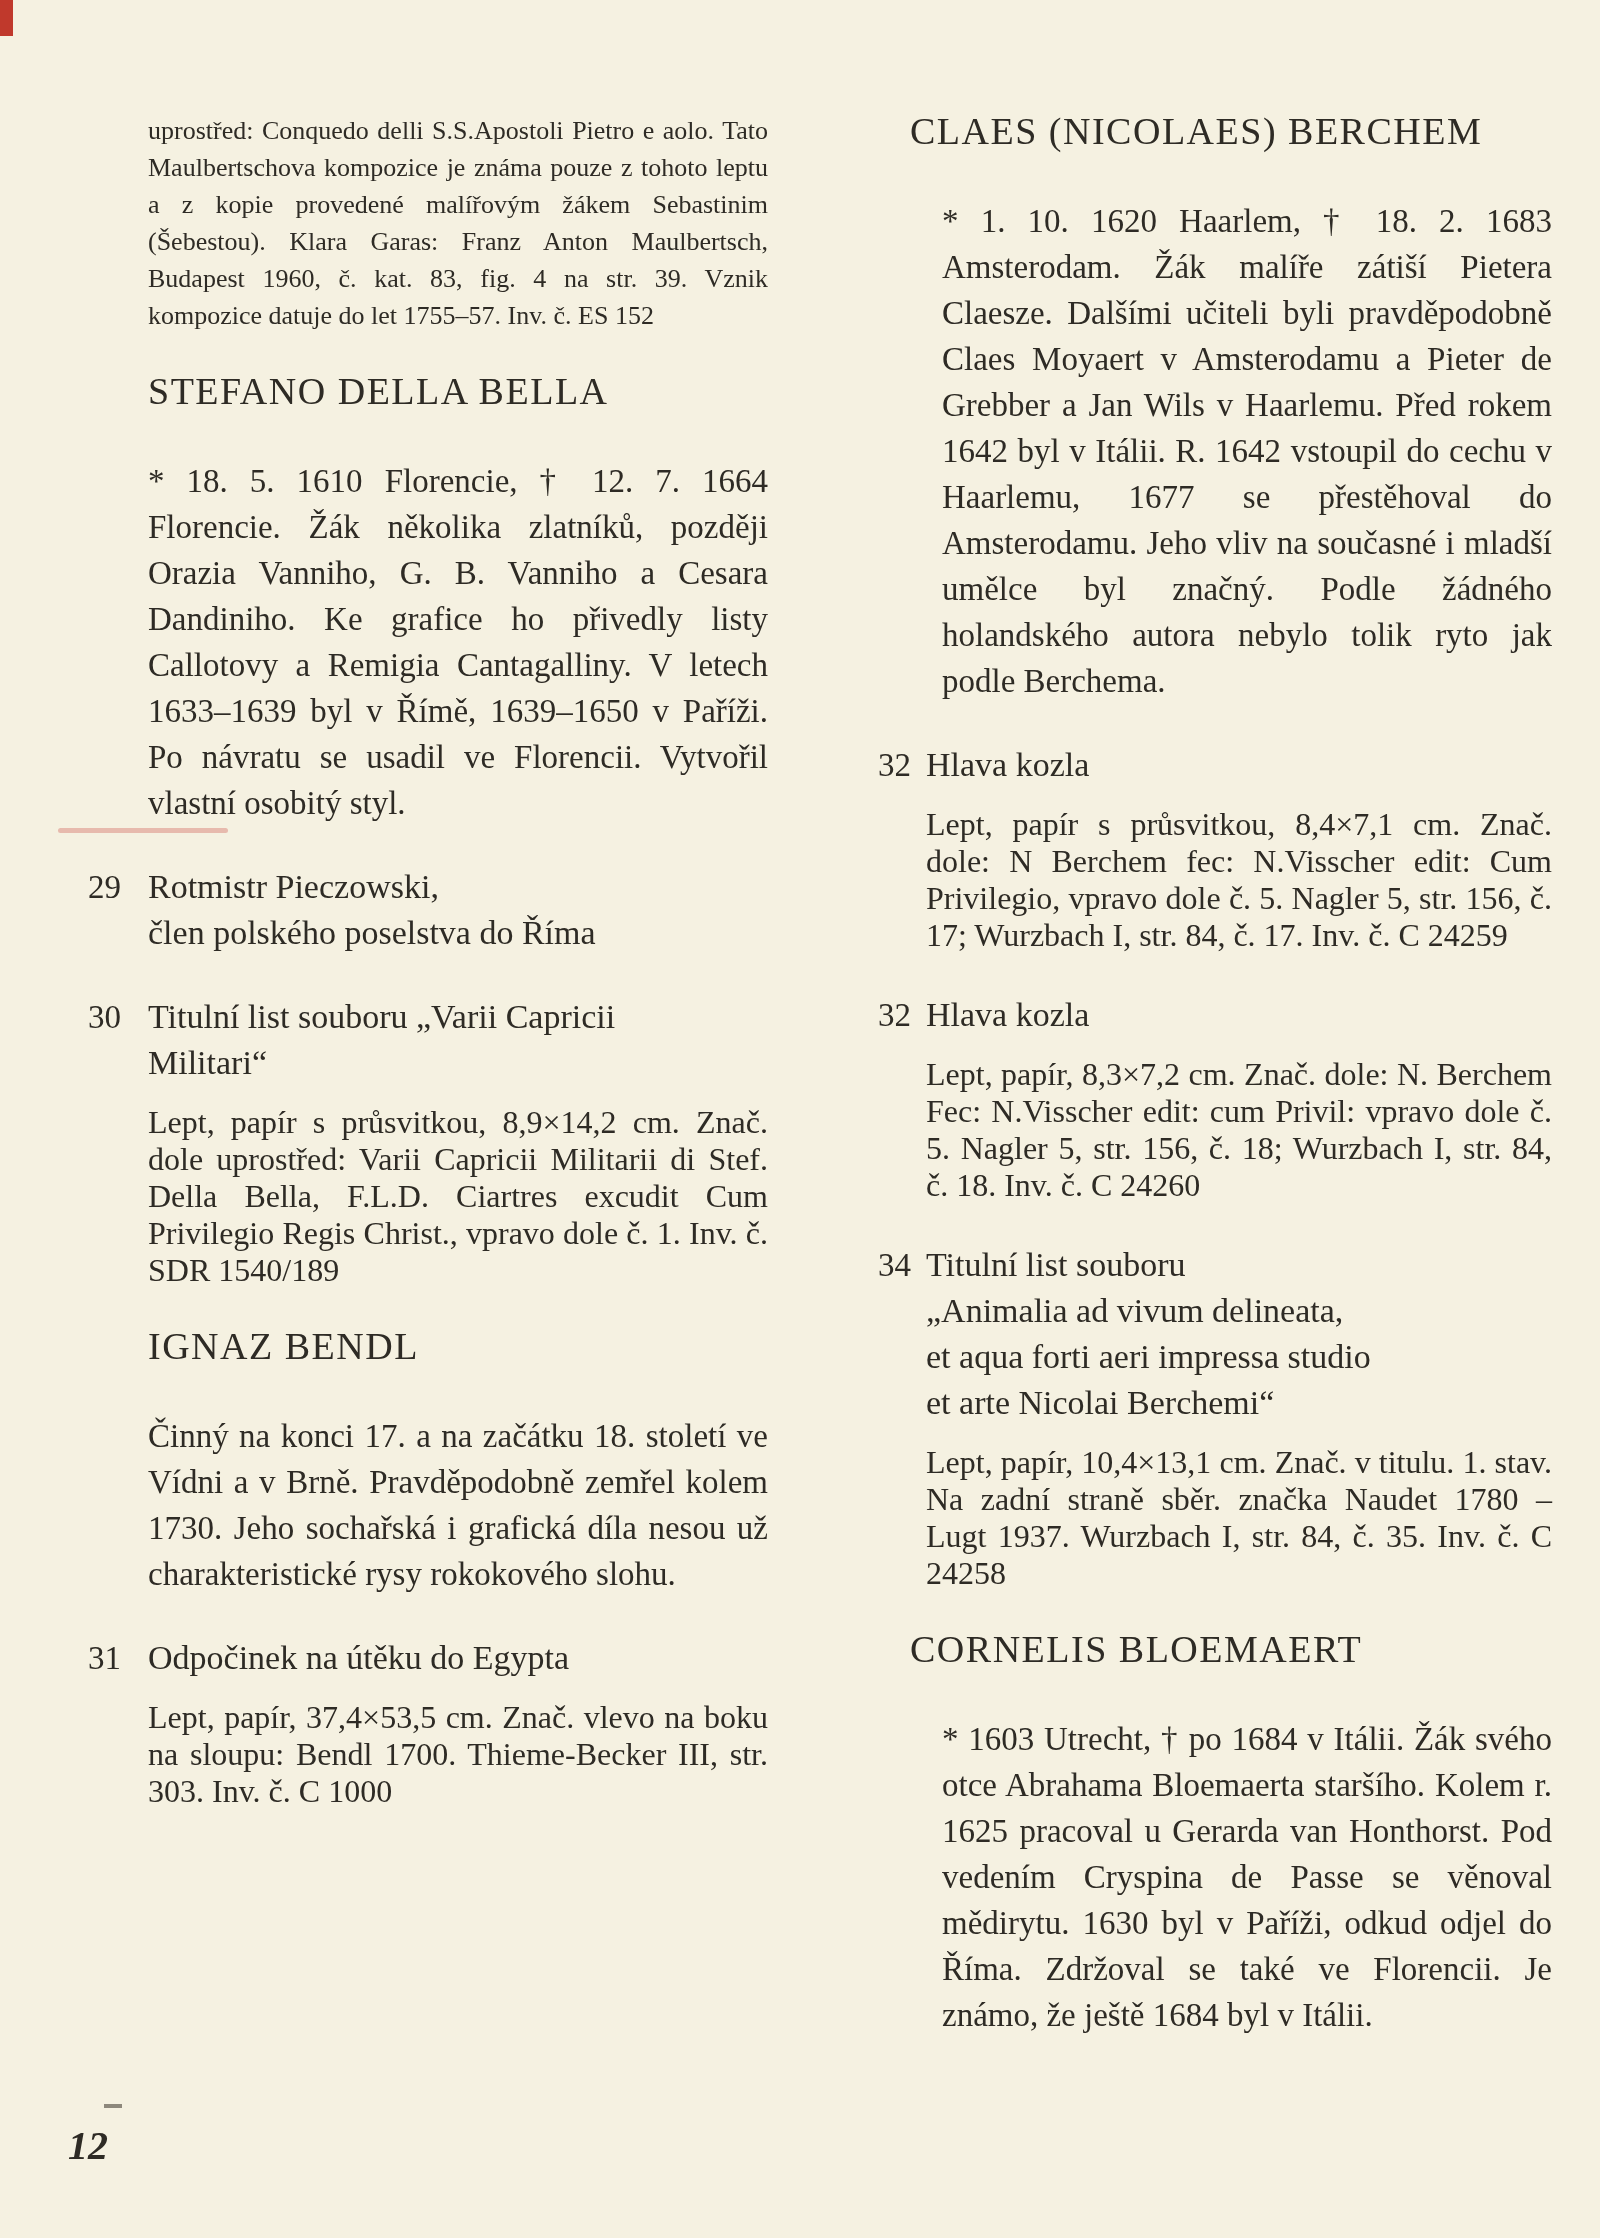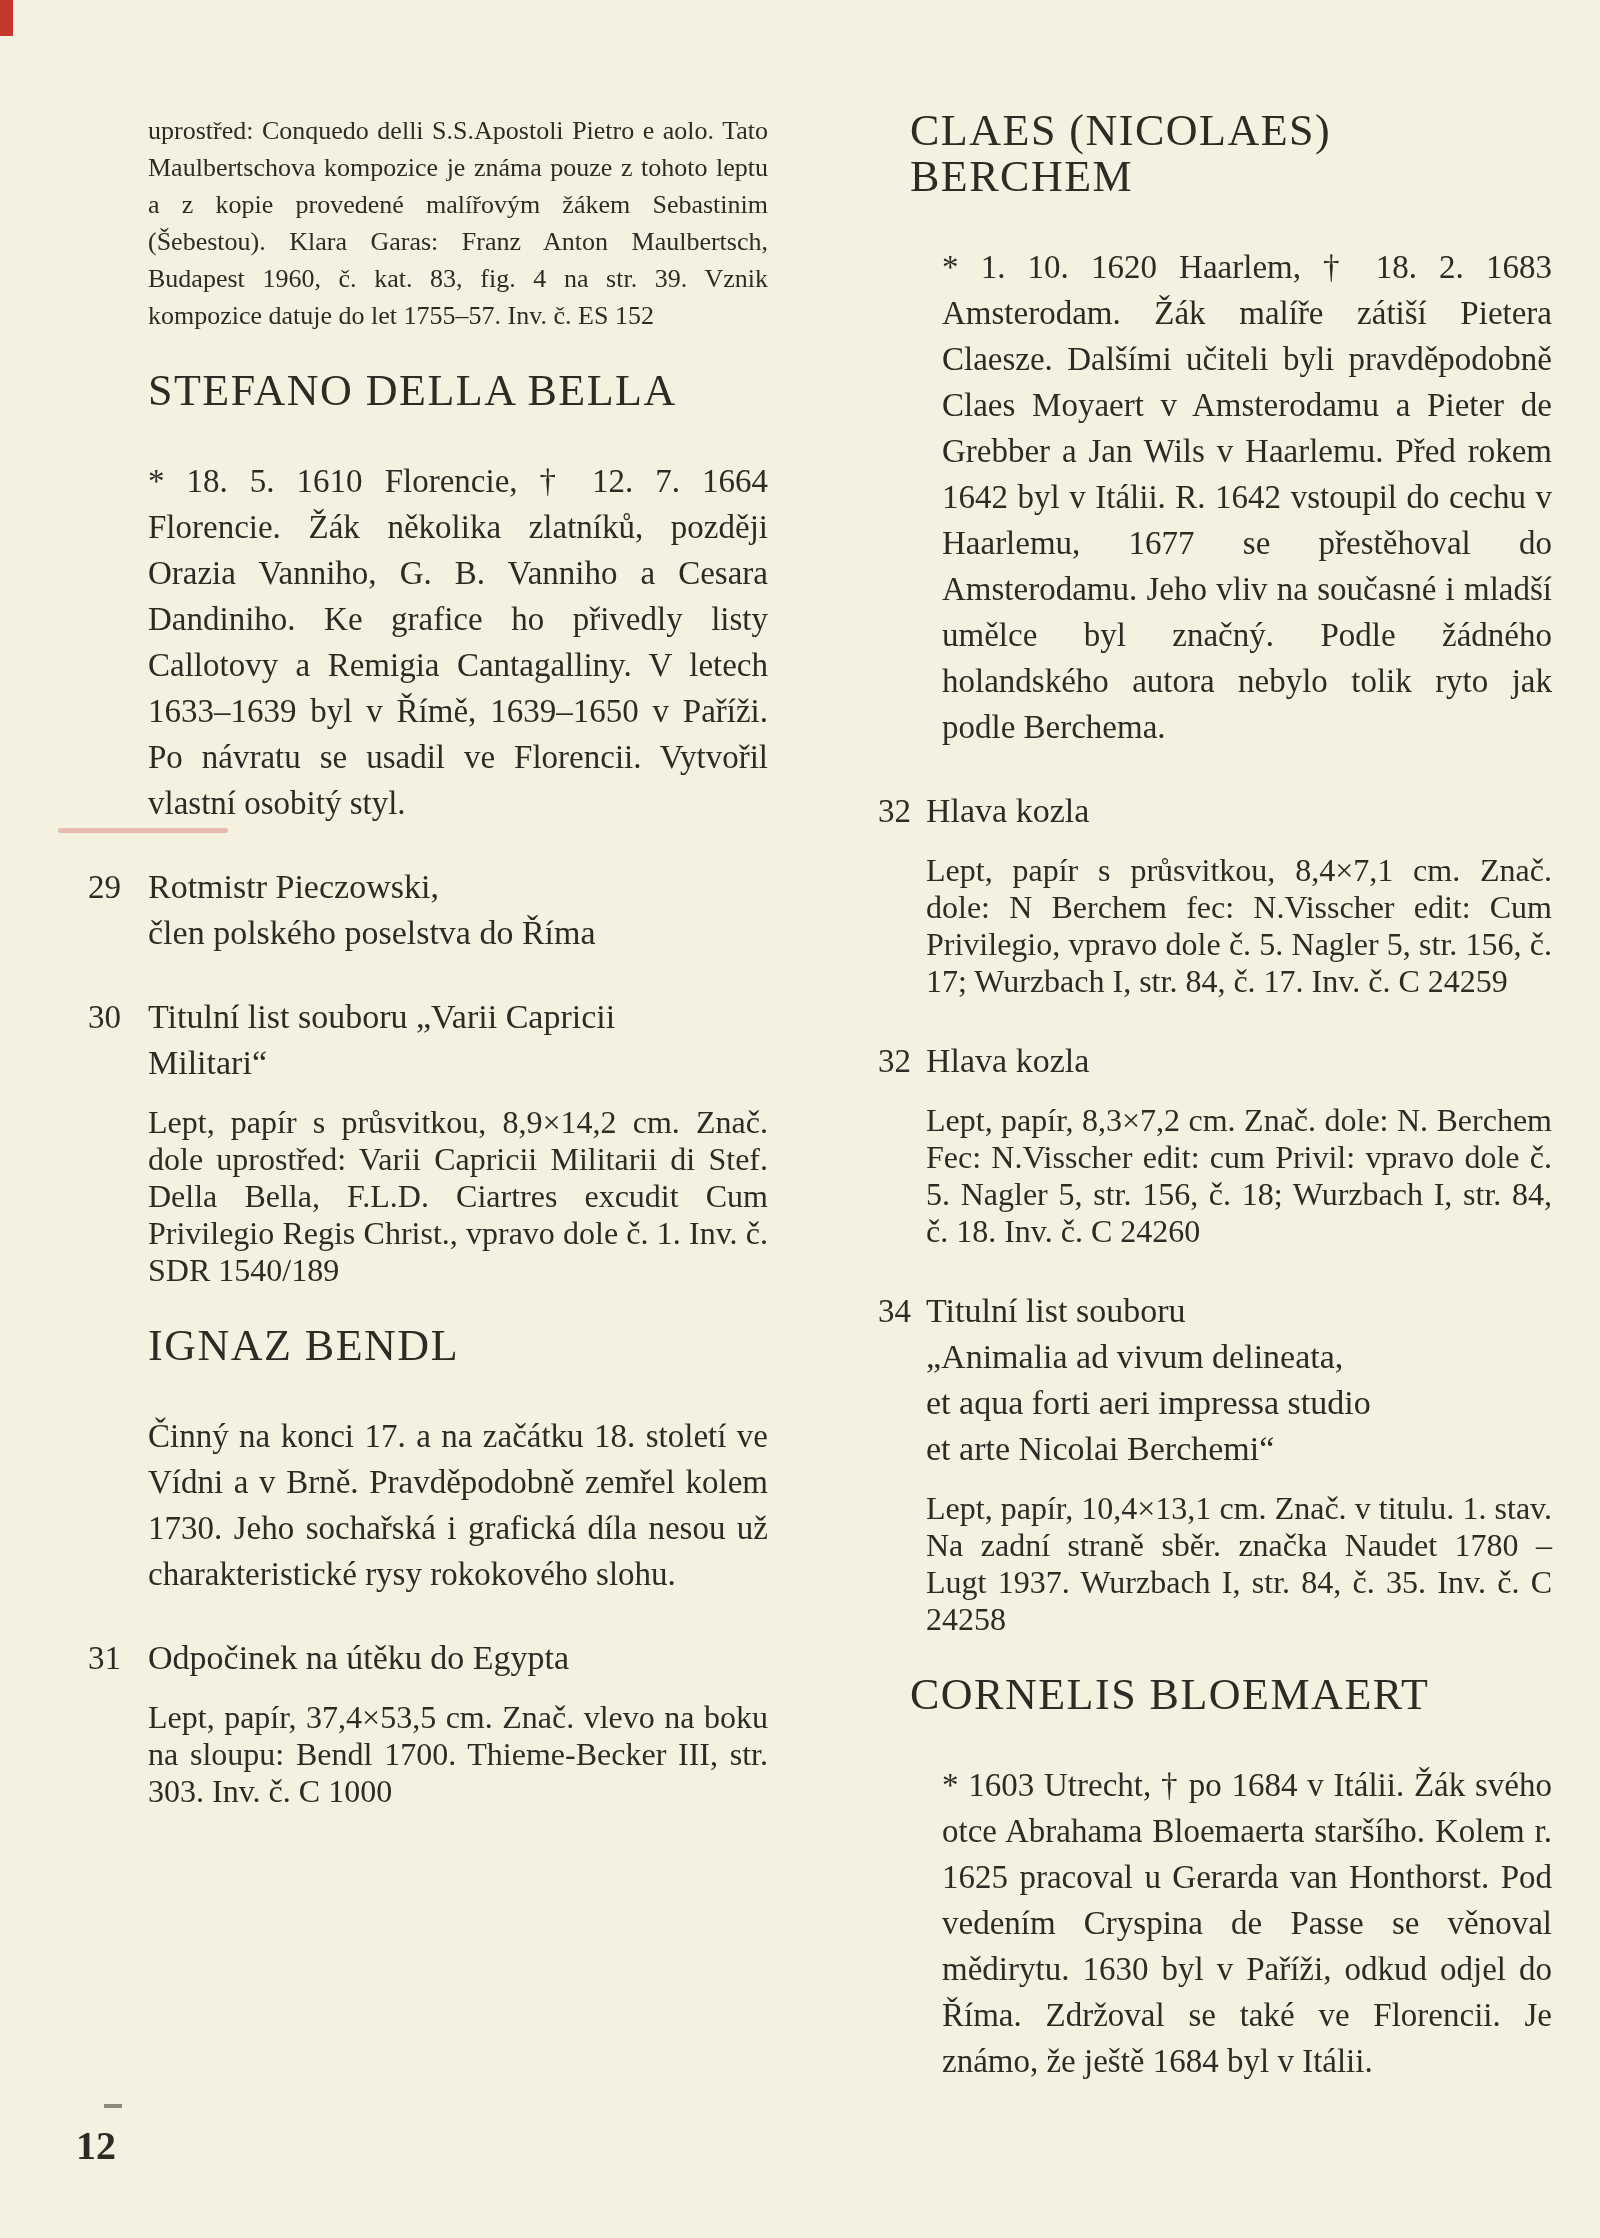--- a/index.html
+++ b/index.html
@@ -33,21 +33,21 @@
   .col { position: absolute; top: 0; }
   .col-left  { left: 88px;  width: 680px; padding-top: 112px; }
   .col-right { left: 878px; width: 674px; padding-top: 108px; }
 
   .indent-l { margin-left: 60px; }
   .indent-r { margin-left: 64px; }
 
   p { margin: 0; }
 
   .artist-heading {
-    font-size: 44px;
+    font-size: 38px;
     font-weight: 400;
     letter-spacing: 1.5px;
     margin: 0;
     line-height: 46px;
   }
   .col-left  .artist-heading { margin-left: 60px; }
   .col-right .artist-heading { margin-left: 32px; }
   .heading-gap { margin-top: 34px; }
 
   .bio {
@@ -79,24 +79,25 @@
   }
   .entry-details {
     margin-top: 18px;
     font-size: 32px;
     line-height: 37px;
     text-align: justify;
   }
 
   .page-number {
     position: absolute;
-    left: 76px;
+    left: 68px;
     top: 2122px;
     font-size: 40px;
     font-weight: 700;
+    font-style: italic;
   }
 </style>
 </head>
 <body>
 
 <div class="page">
   <div class="red-mark"></div>
   <div class="pink-streak"></div>
   <div class="tiny-dash"></div>
 

